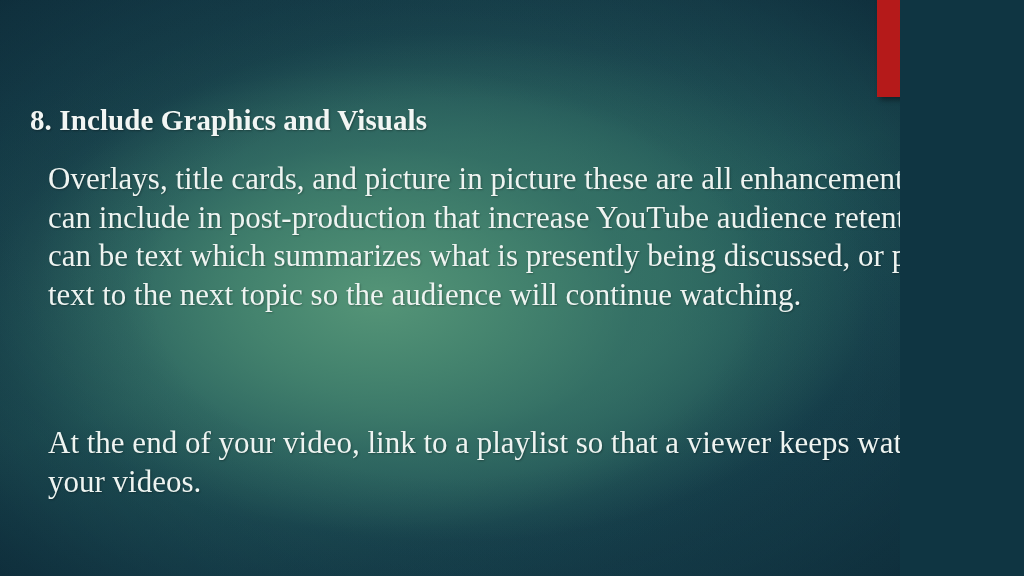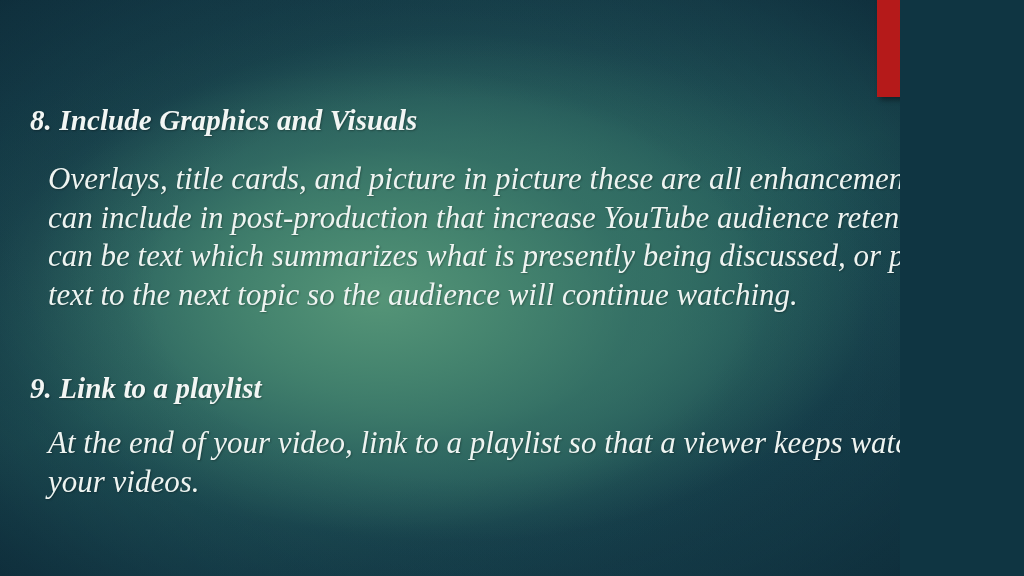--- a/index.html
+++ b/index.html
@@ -26,21 +26,20 @@
         rgba(52,108,100,0.55) 46%,
         rgba(30,76,82,0.22) 70%,
         rgba(20,58,70,0.02) 88%),
       radial-gradient(ellipse 90% 85% at 50% 50%,
         #3c7f6c 0%,
         #347466 26%,
         #27606018 52%,
         #17404e 78%,
         #123846 100%),
       linear-gradient(160deg, #143b48 0%, #1d4a53 30%, #235a5c 50%, #17414e 78%, #123746 100%);
-    font-style: italic;
   }
 
   
   .vignette {
     position:absolute;
     inset:0;
     pointer-events:none;
     background:
       radial-gradient(ellipse 78% 78% at 50% 50%,
         rgba(0,0,0,0) 42%,
@@ -103,18 +102,17 @@
   <div class="vignette"></div>
 
   <div class="accent-block"></div>
 
   <div class="content">
 
     <div class="heading" id="heading-1">8. Include Graphics and Visuals</div>
 
     <div class="body-text" id="body-1">Overlays, title cards, and picture in picture these are all enhancements you can include in post-production that increase YouTube audience retention. It can be text which summarizes what is presently being discussed, or preview text to the next topic so the audience will continue watching.</div>
 
-    <div class="heading" id="heading-2">9. Link to a playlist</div>
 
     <div class="body-text" id="body-2">At the end of your video, link to a playlist so that a viewer keeps watching your videos.</div>
 
   </div>
 </div>
 
 </body></html>

